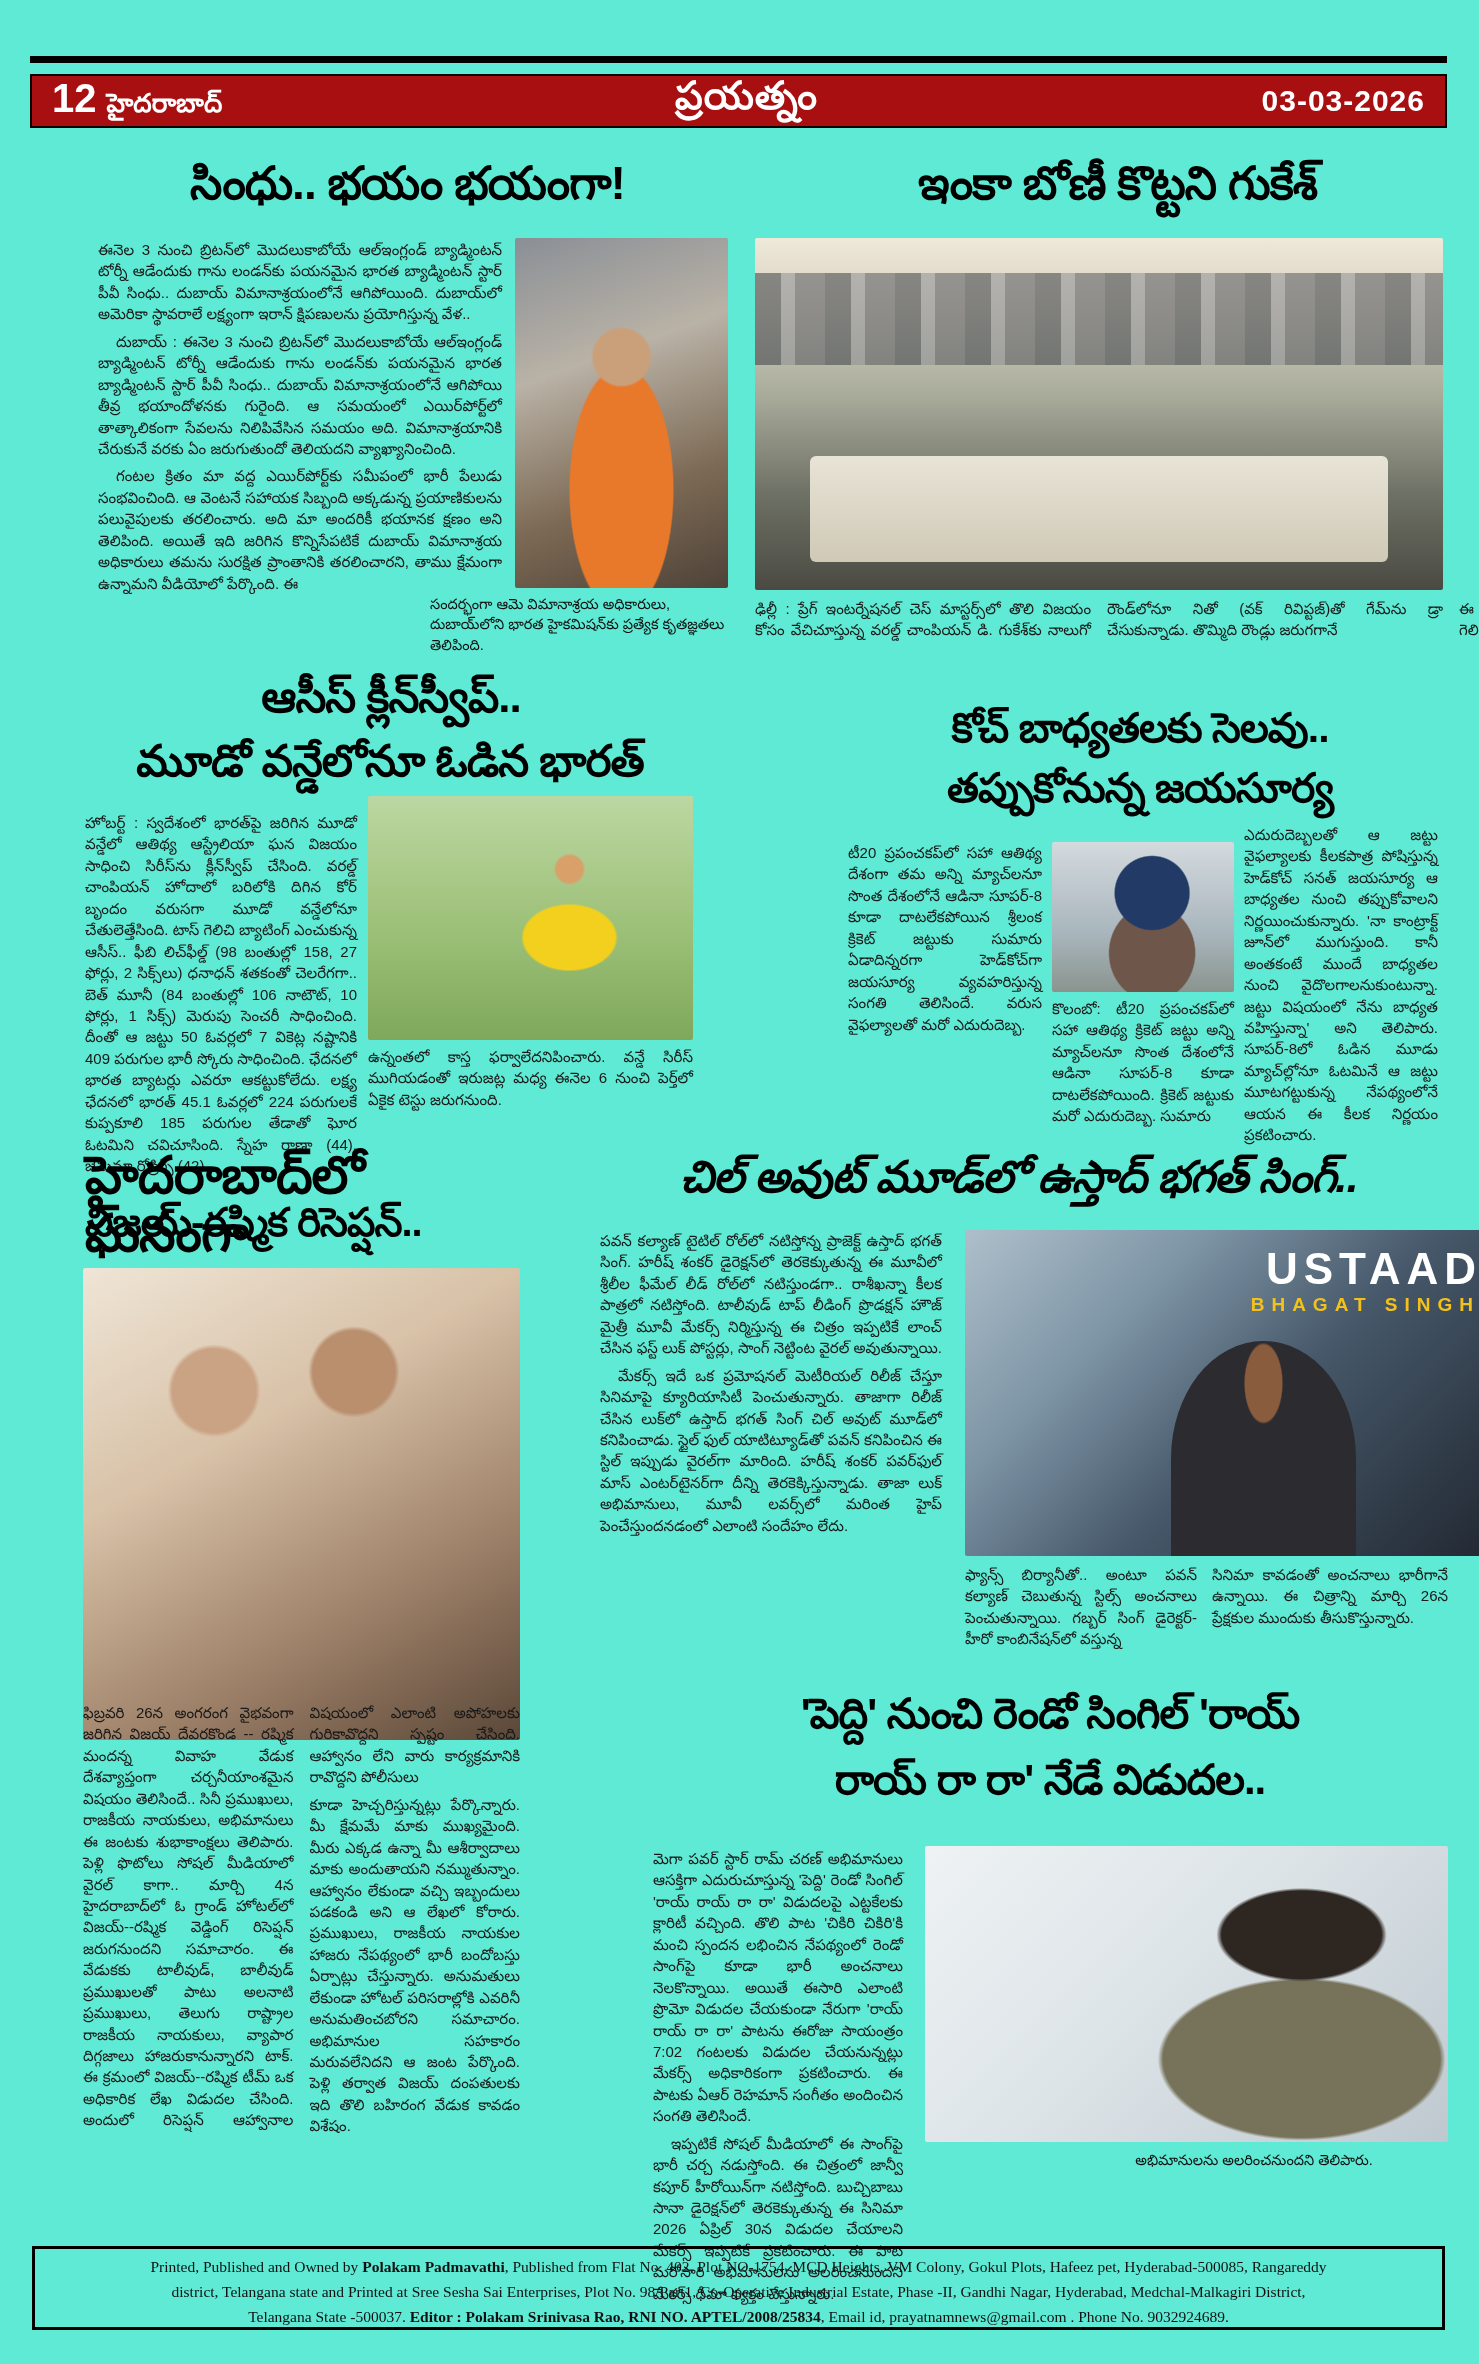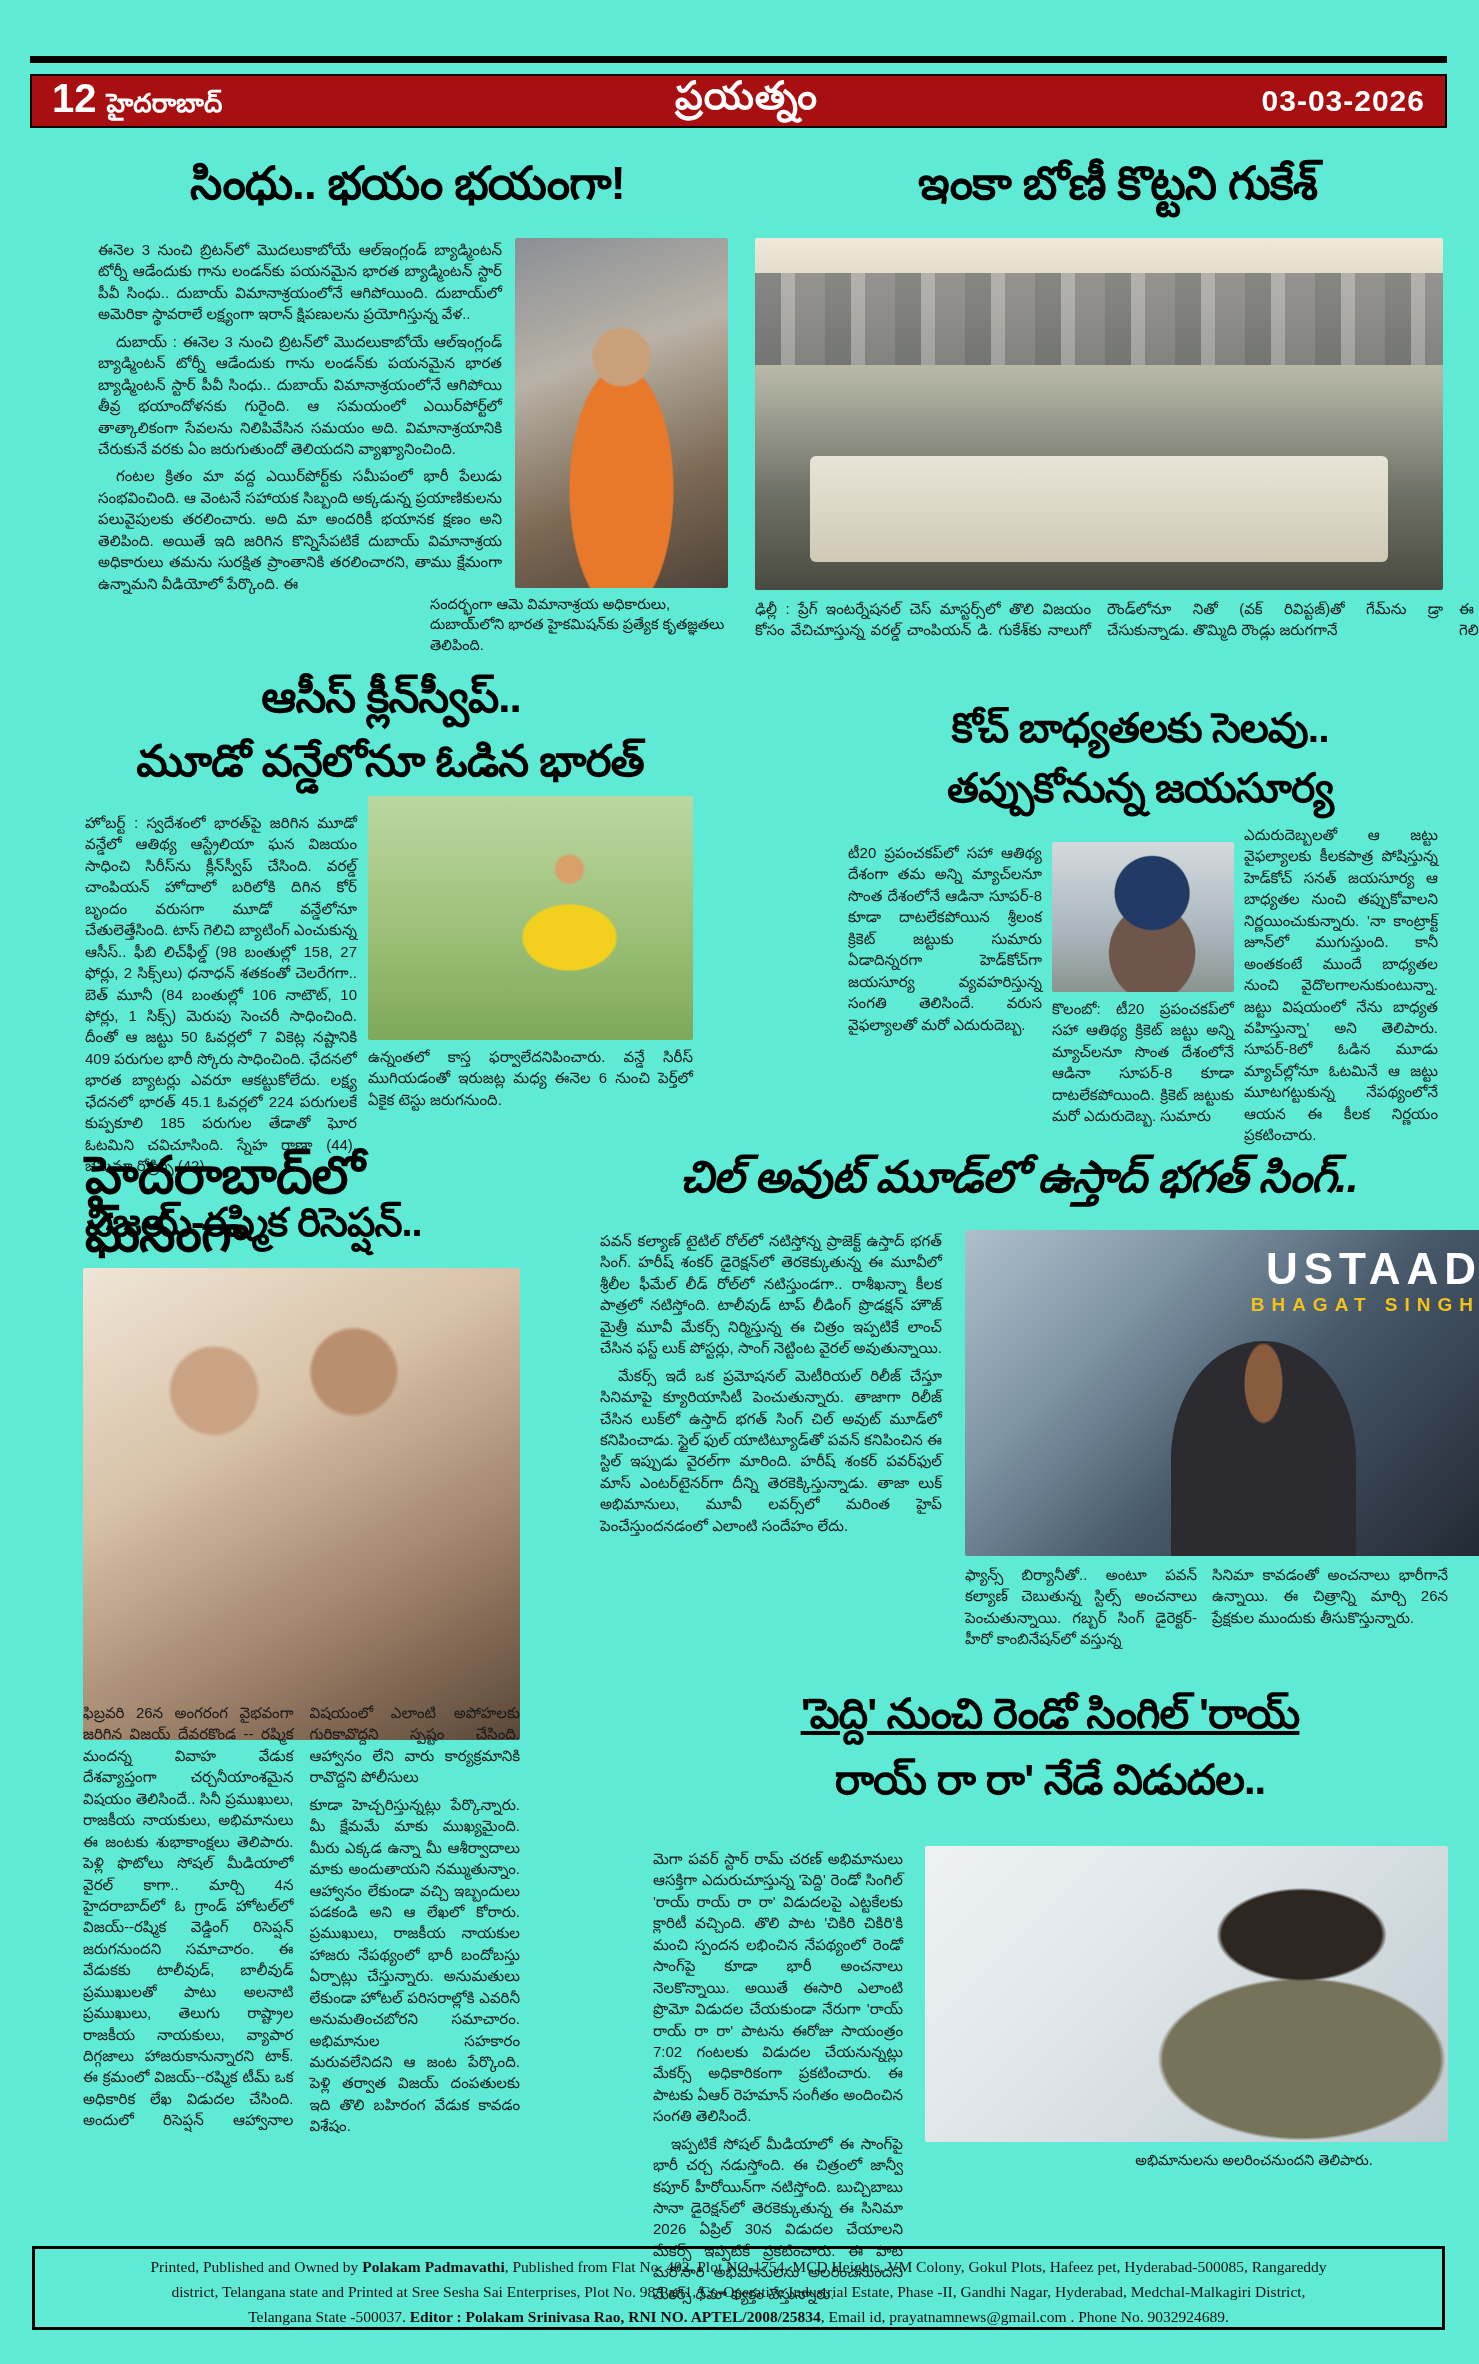--- a/index.html
+++ b/index.html
@@ -140,21 +140,21 @@
     <div class="ps">BHAGAT SINGH</div>
     <div class="figure"></div>
   </div>
   <div class="abs body-txt" style="left:965px;top:1564px;width:232px;height:86px;">
     <p class="noindent">ఫ్యాన్స్ బిర్యానీతో.. అంటూ పవన్ కల్యాణ్ చెబుతున్న స్టిల్స్ అంచనాలు పెంచుతున్నాయి. గబ్బర్ సింగ్ డైరెక్టర్-హీరో కాంబినేషన్‌లో వస్తున్న</p>
   </div>
   <div class="abs body-txt" style="left:1212px;top:1564px;width:236px;height:86px;">
     <p class="noindent">సినిమా కావడంతో అంచనాలు భారీగానే ఉన్నాయి. ఈ చిత్రాన్ని మార్చి 26న ప్రేక్షకుల ముందుకు తీసుకొస్తున్నారు.</p>
   </div>
 
-  <div class="abs hl" style="left:650px;top:1690px;width:800px;font-size:42px;text-decoration:underline;">'పెద్ది' నుంచి రెండో సింగిల్ 'రాయ్</div>
+  <div class="abs hl" style="left:650px;top:1690px;width:800px;font-size:42px;">'పెద్ది' నుంచి రెండో సింగిల్ 'రాయ్</div>
   <div class="abs hl" style="left:650px;top:1756px;width:800px;font-size:42px;">రాయ్ రా రా' నేడే విడుదల..</div>
   <div class="abs body-txt" style="left:653px;top:1848px;width:250px;height:402px;">
     <p class="noindent">మెగా పవర్ స్టార్ రామ్ చరణ్ అభిమానులు ఆసక్తిగా ఎదురుచూస్తున్న 'పెద్ది' రెండో సింగిల్ 'రాయ్ రాయ్ రా రా' విడుదలపై ఎట్టకేలకు క్లారిటీ వచ్చింది. తొలి పాట 'చికిరి చికిరి'కి మంచి స్పందన లభించిన నేపథ్యంలో రెండో సాంగ్‌పై కూడా భారీ అంచనాలు నెలకొన్నాయి. అయితే ఈసారి ఎలాంటి ప్రొమో విడుదల చేయకుండా నేరుగా 'రాయ్ రాయ్ రా రా' పాటను ఈరోజు సాయంత్రం 7:02 గంటలకు విడుదల చేయనున్నట్లు మేకర్స్ అధికారికంగా ప్రకటించారు. ఈ పాటకు ఏఆర్ రెహమాన్ సంగీతం అందించిన సంగతి తెలిసిందే.</p>
     <p>ఇప్పటికే సోషల్ మీడియాలో ఈ సాంగ్‌పై భారీ చర్చ నడుస్తోంది. ఈ చిత్రంలో జాన్వీ కపూర్ హీరోయిన్‌గా నటిస్తోంది. బుచ్చిబాబు సానా డైరెక్షన్‌లో తెరకెక్కుతున్న ఈ సినిమా 2026 ఏప్రిల్ 30న విడుదల చేయాలని మేకర్స్ ఇప్పటికే ప్రకటించారు. ఈ పాట మరోసారి అభిమానులను అలరించనుందని మేకర్స్ ధీమా వ్యక్తం చేస్తున్నారు.</p>
   </div>
   <div class="abs ph" id="peddi-photo" style="left:925px;top:1846px;width:523px;height:296px;"></div>
   <div class="abs caption" style="left:1060px;top:2150px;width:388px;text-align:center;">అభిమానులను అలరించనుందని తెలిపారు.</div>
 
   <div class="abs" id="imprint">
     <div><span>Printed, Published and Owned by </span><b>Polakam Padmavathi</b><span>, Published from Flat No. 402, Plot NO-1754, MCD Heights, VM Colony, Gokul Plots, Hafeez pet, Hyderabad-500085, Rangareddy</span></div>

